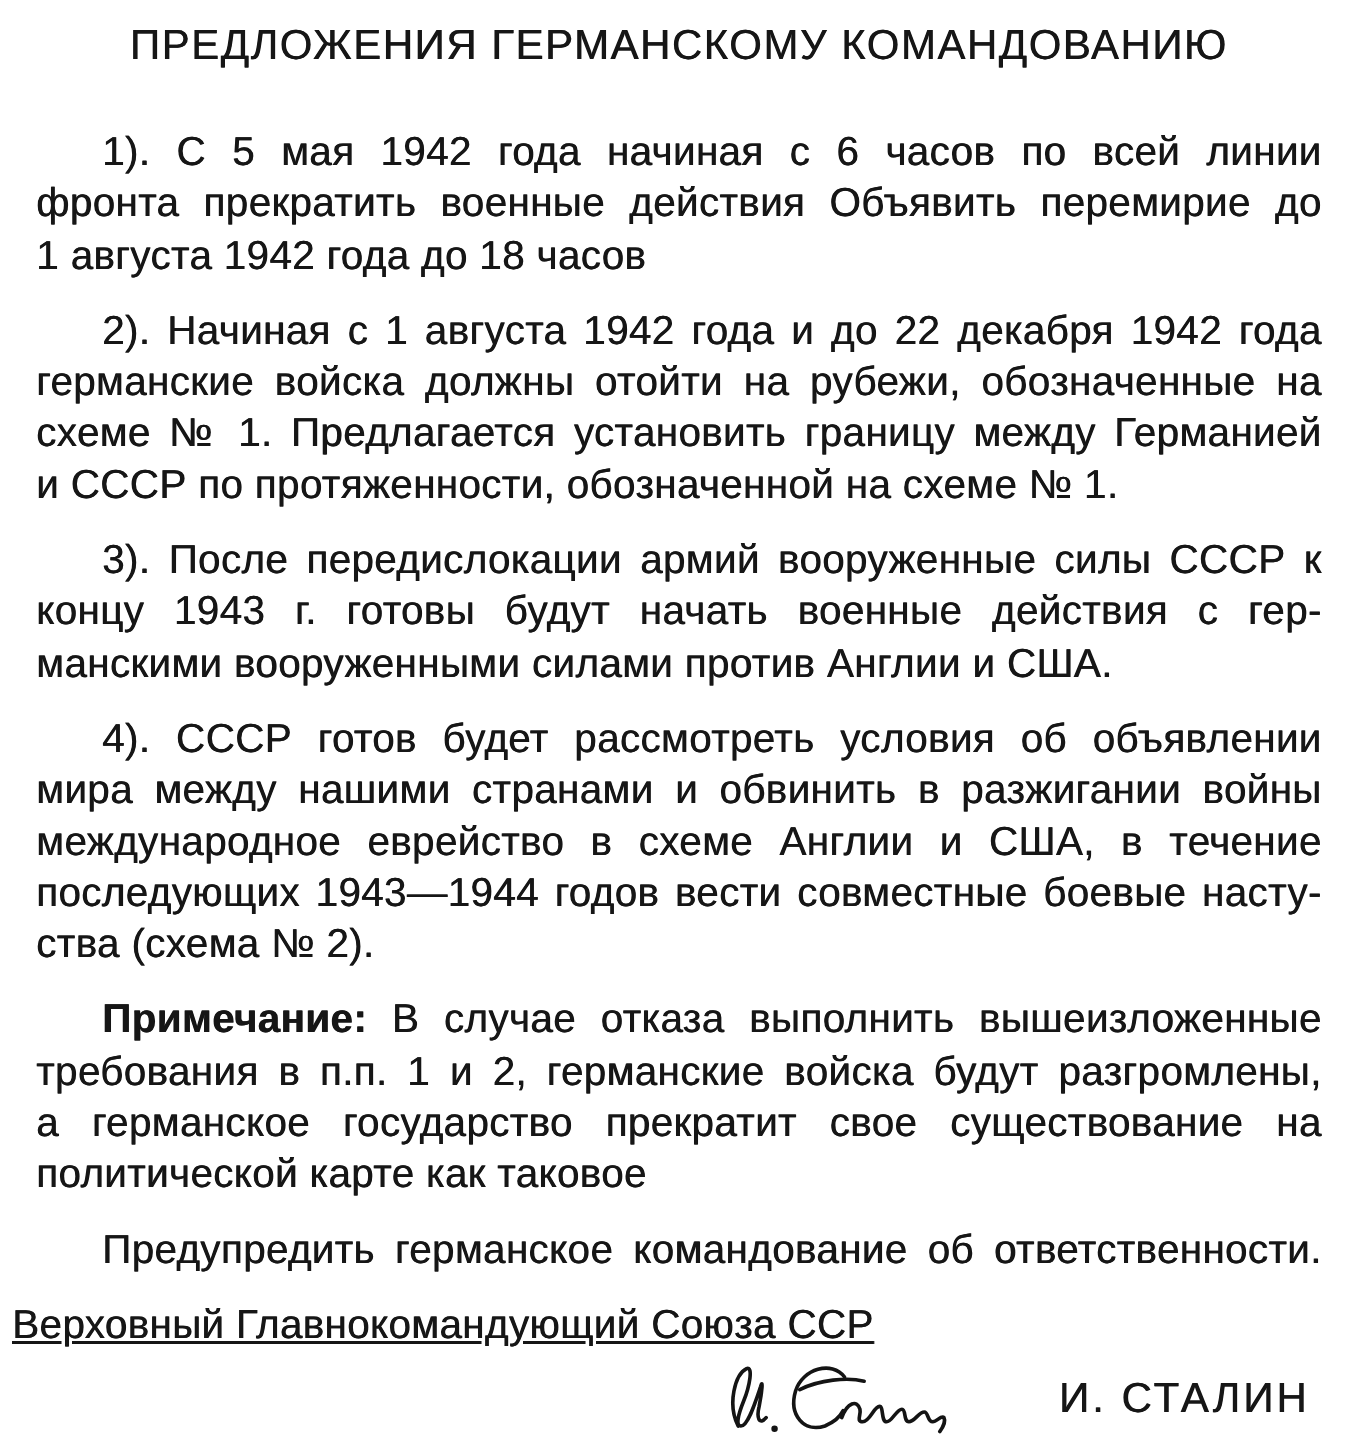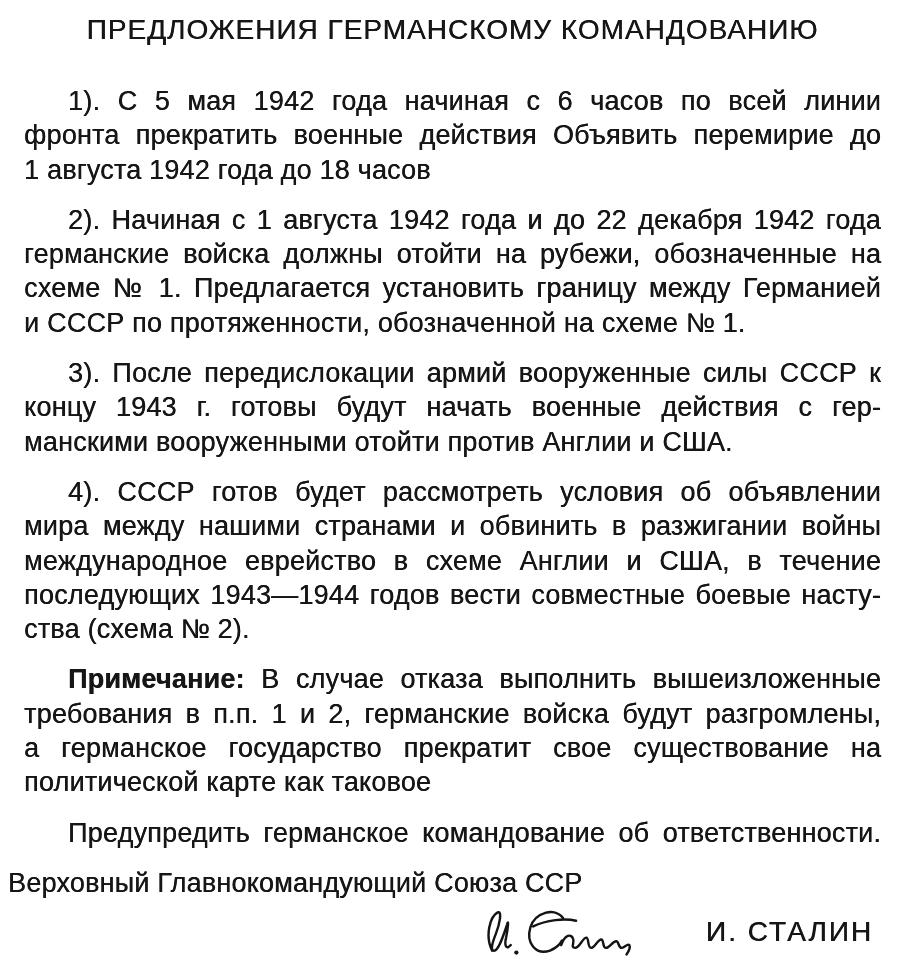--- a/index.html
+++ b/index.html
@@ -22,21 +22,21 @@
     font-size:27px;line-height:34.3px;
     text-align:justify;text-align-last:justify;
     text-shadow:0.35px 0 currentColor;
     letter-spacing:0.2px;
   }
   .tline.first{text-indent:44px;}
   .tline.endline{text-align-last:left;}
   .note-label{font-weight:bold;}
   .closing{
     margin-top:16px;font-size:27px;line-height:34px;
-    text-shadow:0.35px 0 currentColor;letter-spacing:0.2px;
+    text-shadow:0.35px 0 currentColor;letter-spacing:0.2px;text-decoration:underline;
   }
   .sig-row{
     display:flex;align-items:center;justify-content:flex-end;
     gap:38px;margin-top:4px;padding-right:24px;height:56px;
   }
   .sig-svg{width:195px;height:56px;flex:0 0 auto;}
   .sig-svg path{stroke:#141414;stroke-width:2.6;fill:none;stroke-linecap:round;stroke-linejoin:round;}
   .sig-svg .dot{fill:#141414;stroke:none;}
   .sig-name{
     font-size:28px;letter-spacing:2px;
@@ -64,21 +64,21 @@
   <div class="para">
     <div class="tline first">2). Начиная с 1 августа 1942 года и до 22 декабря 1942 года</div>
     <div class="tline">германские войска должны отойти на рубежи, обозначенные на</div>
     <div class="tline">схеме № 1. Предлагается установить границу между Германией</div>
     <div class="tline endline">и СССР по протяженности, обозначенной на схеме № 1.</div>
   </div>
 
   <div class="para">
     <div class="tline first">3). После передислокации армий вооруженные силы СССР к</div>
     <div class="tline">концу 1943 г. готовы будут начать военные действия с гер-</div>
-    <div class="tline endline">манскими вооруженными отойти против Англии и США.</div>
+    <div class="tline endline">манскими вооруженными силами против Англии и США.</div>
   </div>
 
   <div class="para">
     <div class="tline first">4). СССР готов будет рассмотреть условия об объявлении</div>
     <div class="tline">мира между нашими странами и обвинить в разжигании войны</div>
     <div class="tline">международное еврейство в схеме Англии и США, в течение</div>
     <div class="tline">последующих 1943—1944 годов вести совместные боевые насту-</div>
     <div class="tline endline">ства (схема № 2).</div>
   </div>
 

